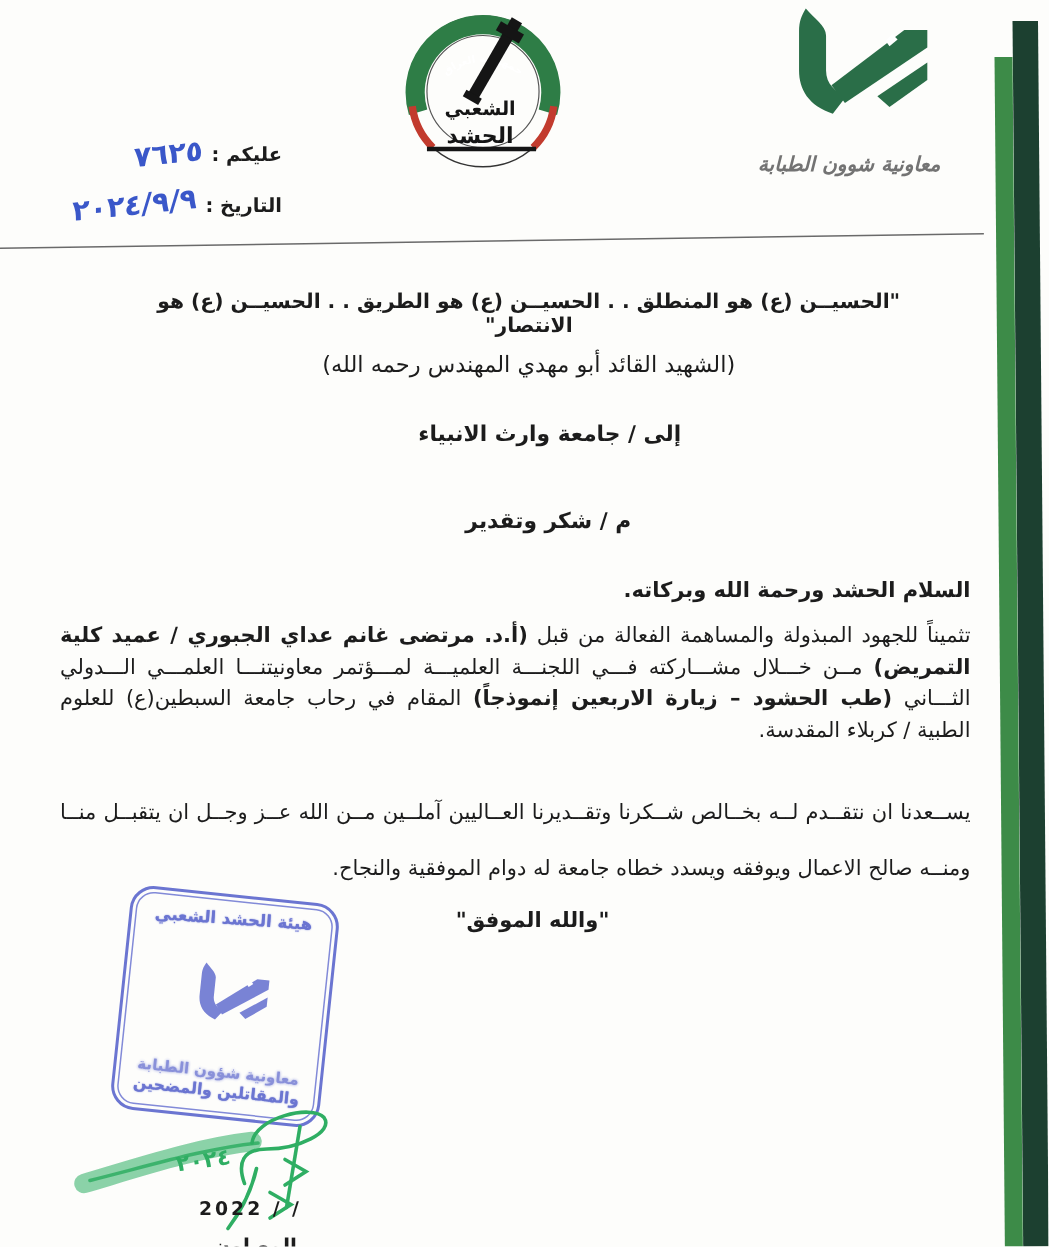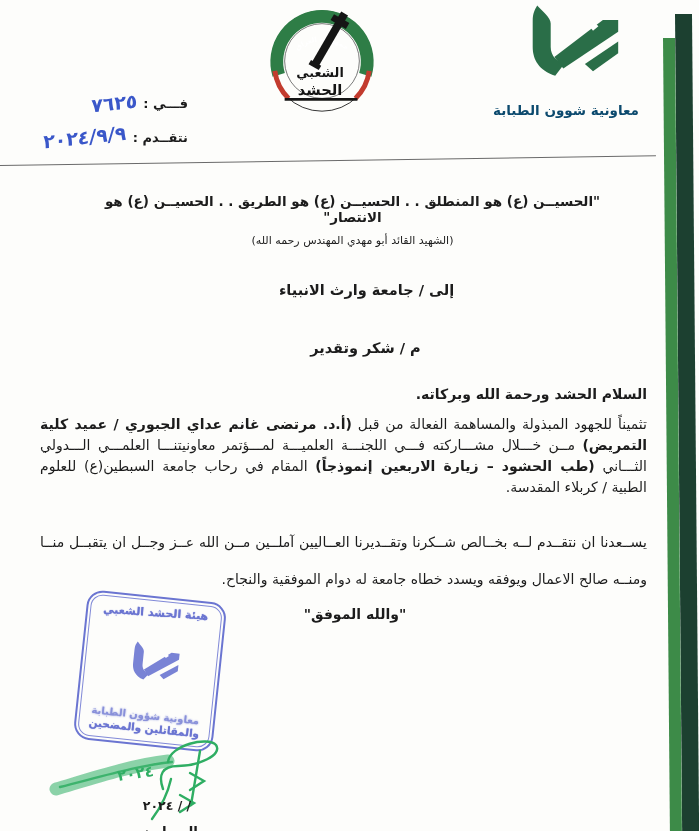--- a/index.html
+++ b/index.html
@@ -17,28 +17,28 @@
 
   
   .hdr-left{left:26px;top:86px;width:162px;direction:rtl;}
   .hdr-row{display:flex;align-items:center;gap:6px;height:34px;}
   .hdr-label{font-weight:bold;font-size:13px;white-space:nowrap;}
   .hand{color:#3a57c9;font-size:19px;font-weight:bold;direction:ltr;unicode-bidi:embed;
         display:inline-block;transform:rotate(-6deg) skewX(-6deg);letter-spacing:1px;}
   .hdr-center{left:251px;top:4px;width:142px;text-align:center;}
   .org-title{font-weight:bold;font-size:17px;margin-top:-6px;letter-spacing:0.5px;}
   .hdr-right{left:478px;top:2px;width:176px;text-align:center;color:#2a6e48;}
-  .dept-name{color:#0c4a6e;font-weight:bold;font-size:13.5px;line-height:20px;margin-top:4px;}
+  .dept-name{color:#737373;font-weight:bold;font-size:13.5px;line-height:20px;margin-top:4px;font-style:italic;}
 
   .sep{position:absolute;top:165px;left:0;width:656px;border-top:1.5px solid #6a6a6a;transform:rotate(-0.85deg);transform-origin:left center;}
 
   
   .quote{left:95px;top:193px;width:515px;text-align:center;direction:rtl;}
   .quote-line{font-size:13.5px;font-weight:bold;letter-spacing:0.3px;}
-  .quote-attr{font-size:11px;margin-top:9px;}
+  .quote-attr{font-size:15px;margin-top:9px;}
 
   .addressee{left:0;top:282px;width:699px;text-align:center;font-weight:bold;font-size:14.5px;direction:rtl;padding-left:17px;}
   .subject{left:0;top:340px;width:699px;text-align:center;font-weight:bold;font-size:14.5px;direction:rtl;padding-left:16px;}
   .salutation{left:40px;top:386px;width:607px;text-align:right;font-weight:bold;font-size:14px;direction:rtl;}
 
   .body-p1{left:40px;top:414px;width:607px;direction:rtl;text-align:justify;font-size:14px;line-height:21px;}
   .body-p2{left:40px;top:524px;width:607px;direction:rtl;text-align:justify;font-size:14px;line-height:37px;}
   .b{font-weight:bold;}
 
   .closing{left:110px;top:606px;width:490px;text-align:center;font-weight:bold;font-size:14px;direction:rtl;}
@@ -71,25 +71,25 @@
       <path fill="currentColor" d="M 86,69 L 123,44 L 123,57 L 95,77 Z"></path>
     </g>
   </defs>
 </svg>
 
 <div class="bar-dark"></div>
 <div class="bar-light"></div>
 
 <div class="abs hdr-left">
   <div class="hdr-row">
-    <span class="hdr-label">فـــي :</span>
+    <span class="hdr-label">عليكم :</span>
     <span class="hand">٧٦٢٥</span>
   </div>
   <div class="hdr-row">
-    <span class="hdr-label">نتقــدم :</span>
+    <span class="hdr-label">التاريخ :</span>
     <span class="hand">٢٠٢٤/٩/٩</span>
   </div>
 </div>
 
 <div class="abs hdr-center">
   <svg viewBox="0 0 120 120" width="120" height="118">
     <circle cx="60" cy="58" r="51" fill="none" stroke="#333" stroke-width="1"></circle>
     <path d="M 16,72 A 46,46 0 1 1 104,72" fill="none" stroke="#2e7d46" stroke-width="13"></path>
     <path id="ringTextPath" d="M 24,62 A 39,39 0 0 1 96,62" fill="none"></path>
     <text font-size="7" font-weight="bold" fill="#ffffff" text-anchor="middle">
@@ -158,13 +158,13 @@
     <path d="M 20,52 C 60,42 100,30 132,27" opacity="0.85"></path>
     <path d="M 128,27 C 130,10 168,1 176,10 C 183,20 158,31 138,31 C 122,31 118,40 123,54"></path>
     <path d="M 160,16 L 151,70"></path>
     <path d="M 150,38 L 164,46 L 150,55"></path>
     <path d="M 140,60 L 154,68 L 140,77"></path>
     <path d="M 131,44 C 127,62 118,76 112,84"></path>
   </g>
   <text x="78" y="46" font-size="15" font-weight="bold" fill="#2fae63" transform="rotate(-8 78 46)">٢٠٢٤</text>
 </svg>
 <div class="abs sig-title">المعـاون</div>
-<div class="abs sig-date">٢٠٢٤ /      /</div>
+<div class="abs sig-date">2022 /      /</div>
 
 </body></html>

